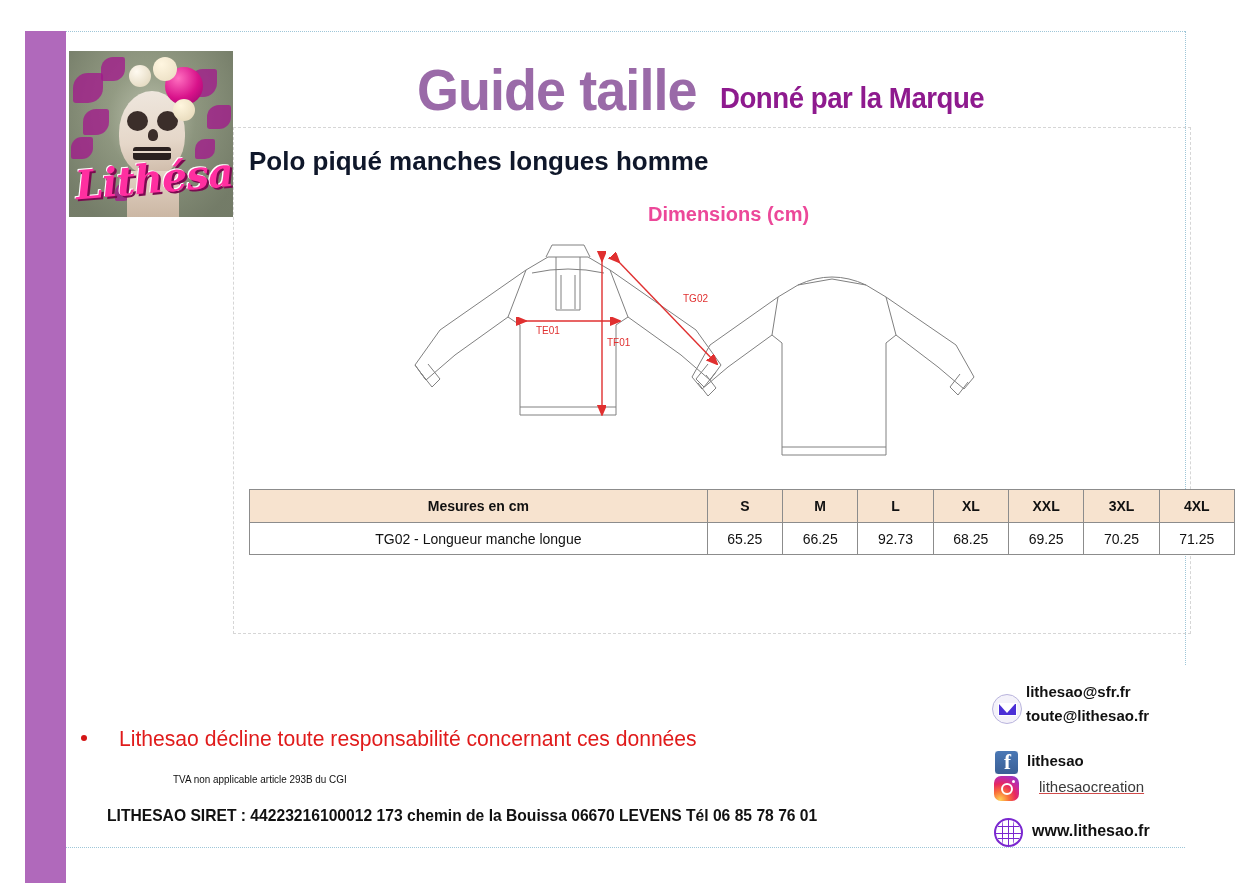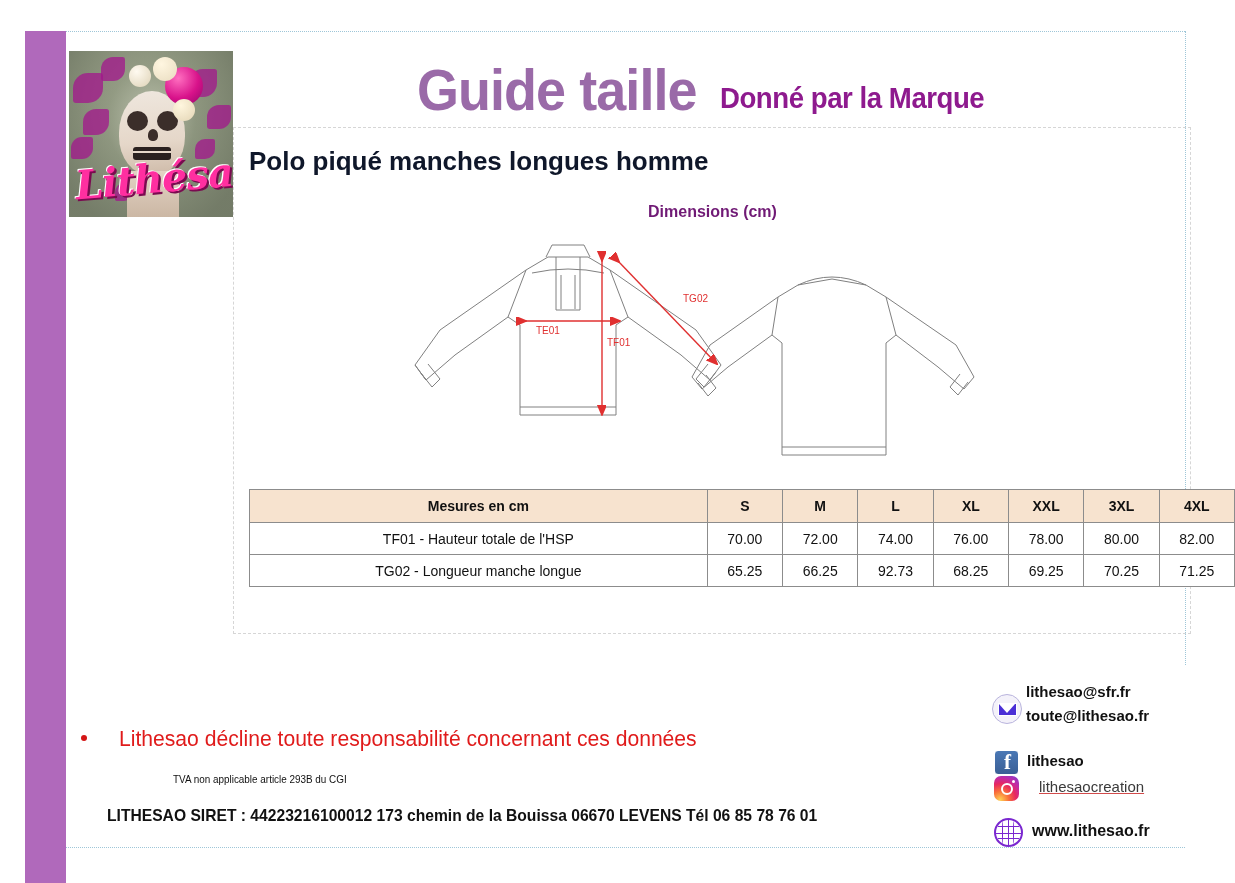--- a/index.html
+++ b/index.html
@@ -121,21 +121,21 @@
     box-sizing:border-box;
   }
 
   .product-title{
     position:absolute;left:249px;top:146px;
     font-size:26px;font-weight:bold;color:#0f172a;
     white-space:nowrap;
   }
   .dim-label{
     position:absolute;left:648px;top:203px;
-    font-size:16px;font-weight:bold;color:#701a75;
+    font-size:20px;font-weight:bold;color:#ec4899;
     white-space:nowrap;
   }
 
   
   .drawing{
     position:absolute;left:380px;top:235px;width:660px;height:250px;
   }
 
   
   .size-table{
@@ -380,30 +380,20 @@
         <th class="col-size">M</th>
         <th class="col-size">L</th>
         <th class="col-size">XL</th>
         <th class="col-size">XXL</th>
         <th class="col-size">3XL</th>
         <th class="col-size">4XL</th>
       </tr>
     </thead>
     <tbody>
       <tr>
-        <td>TF01 - Hauteur totale de l'HSP</td>
-        <td>70.00</td>
-        <td>72.00</td>
-        <td>74.00</td>
-        <td>76.00</td>
-        <td>78.00</td>
-        <td>80.00</td>
-        <td>82.00</td>
-      </tr>
-      <tr>
         <td>TG02 - Longueur manche longue</td>
         <td>65.25</td>
         <td>66.25</td>
         <td>92.73</td>
         <td>68.25</td>
         <td>69.25</td>
         <td>70.25</td>
         <td>71.25</td>
       </tr>
     </tbody>

